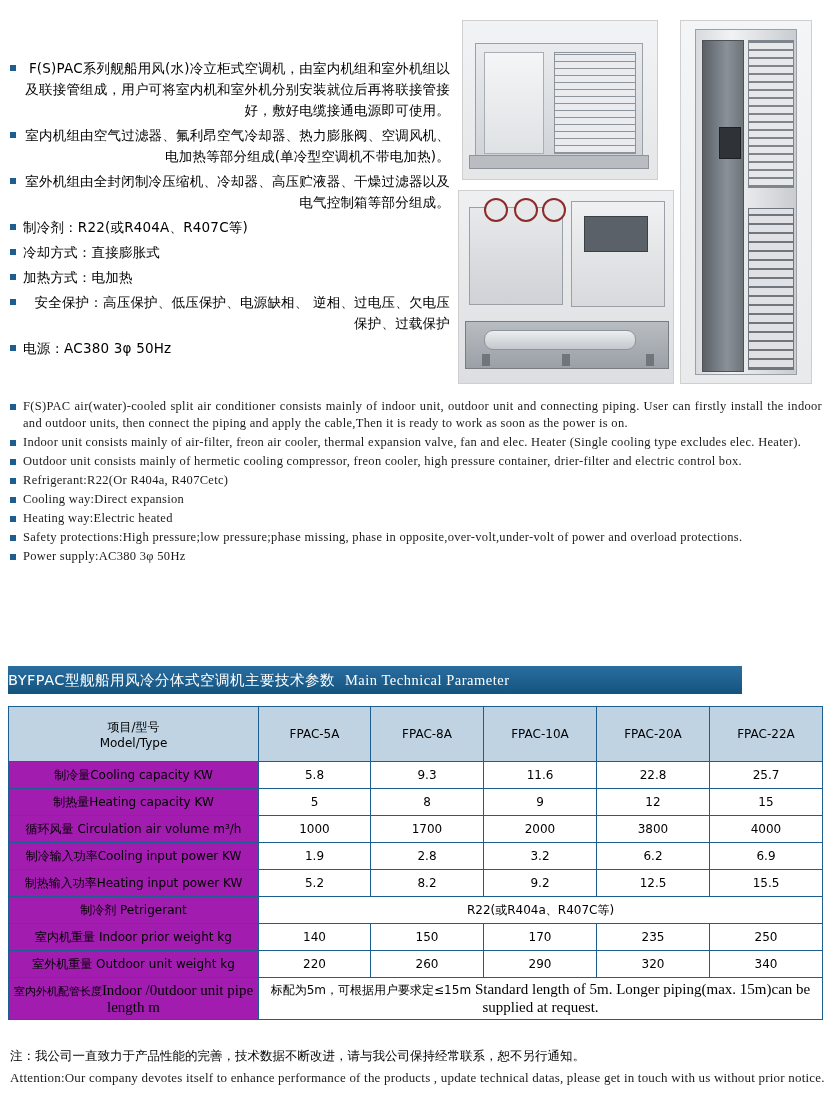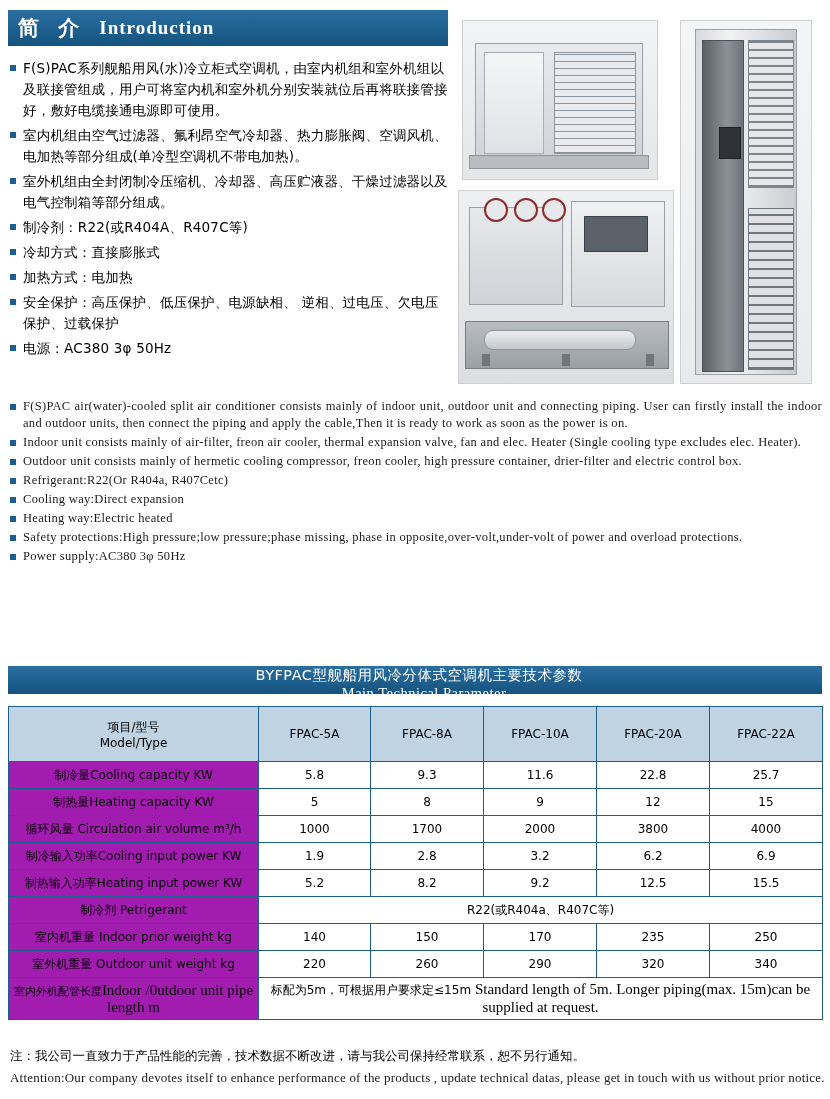--- a/index.html
+++ b/index.html
@@ -57,20 +57,21 @@
   .cn-list {
     position: absolute;
     left: 10px;
     top: 58px;
     width: 440px;
   }
   .cn-item {
     display: flex;
     align-items: flex-start;
     margin-bottom: 4px;
+    text-align: right;
   }
   .bullet {
     width: 6px;
     height: 6px;
     background: #1d5e90;
     margin-top: 7px;
     margin-right: 7px;
     flex: 0 0 auto;
   }
   .cn-text {
@@ -236,29 +237,28 @@
     font-family: "Liberation Serif", serif;
     letter-spacing: 0.3px;
     text-align: justify;
   }
 
   
   .table-title {
     position: absolute;
     left: 8px;
     top: 666px;
-    width: 814px;
+    width: 734px;
     height: 28px;
     background: linear-gradient(180deg,#2a6ea0 0%,#14537f 100%);
     display: flex;
     align-items: center;
-    padding-left: 8px;
+    padding-left: 0;
     box-sizing: border-box;
     color: #fff;
-    flex-direction: column;
   }
   .tt-cn {
     font-size: 14.5px;
     font-family: "DejaVu Sans", sans-serif;
     letter-spacing: 0.5px;
   }
   .tt-en {
     font-size: 14.5px;
     margin-left: 10px;
     font-family: "Liberation Serif", serif;
@@ -320,24 +320,20 @@
     font-family: "Liberation Serif", serif;
     color: #1a1a1a;
     letter-spacing: 0.2px;
   }
 </style>
 </head>
 <body>
 
 <div class="page">
 
-  <div class="header-band">
-    <span class="header-cn">简 介</span>
-    <span class="header-en">Introduction</span>
-  </div>
 
   <div class="cn-list">
     <div class="cn-item">
       <span class="bullet"></span>
       <span class="cn-text">F(S)PAC系列舰船用风(水)冷立柜式空调机，由室内机组和室外机组以及联接管组成，用户可将室内机和室外机分别安装就位后再将联接管接好，敷好电缆接通电源即可使用。</span>
     </div>
     <div class="cn-item">
       <span class="bullet"></span>
       <span class="cn-text">室内机组由空气过滤器、氟利昂空气冷却器、热力膨胀阀、空调风机、电加热等部分组成(单冷型空调机不带电加热)。</span>
     </div>

